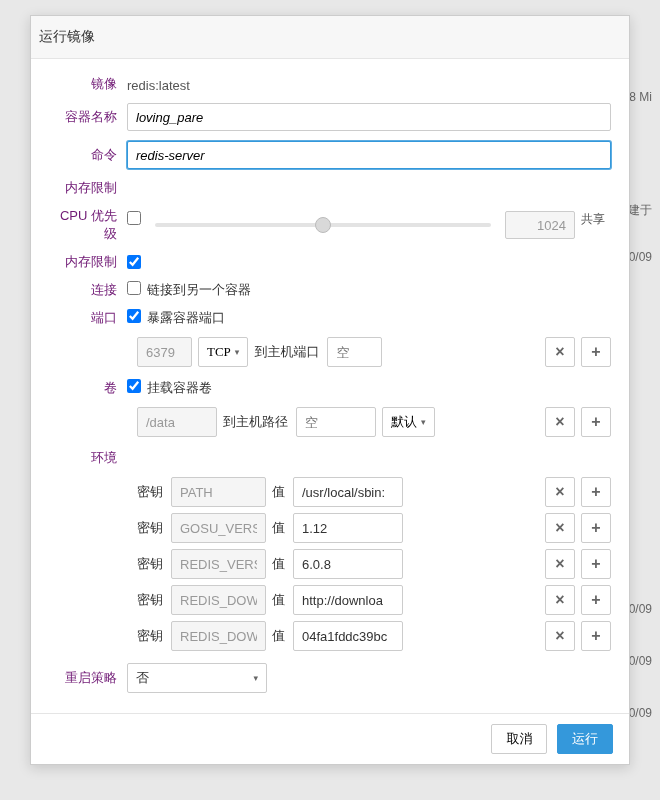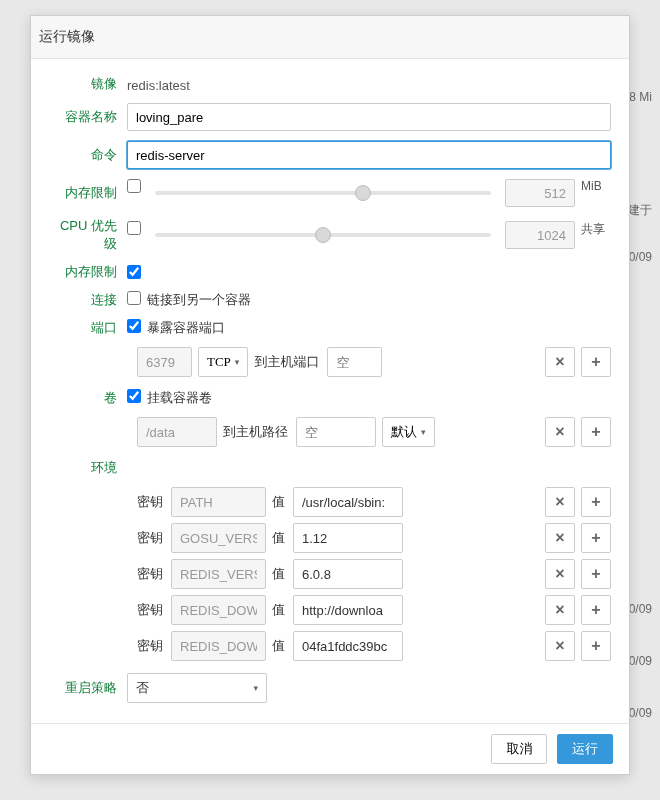--- a/index.html
+++ b/index.html
@@ -4,23 +4,23 @@
   <style>
     * { box-sizing: border-box; margin: 0; padding: 0; }
     body { font-family: "Microsoft YaHei", Arial, sans-serif; font-size: 13px; color: #333; background: #e8e8e8; width: 660px; height: 800px; position: relative; overflow: hidden; }
     .backdrop { position: absolute; inset: 0; background: #e8e8e8; }
     .backdrop-text { position: absolute; right: 8px; color: #666; font-size: 12px; }
     .modal { position: absolute; left: 30px; top: 15px; width: 600px; background: #fff; border: 1px solid #ccc; box-shadow: 0 3px 12px rgba(0,0,0,.15); }
     .modal-header { background: #f7f7f7; border-bottom: 1px solid #e5e5e5; padding: 12px 8px; font-size: 14px; color: #333; }
     .modal-body { padding: 16px 18px 10px 18px; }
     .modal-footer { border-top: 1px solid #e5e5e5; padding: 10px 16px; text-align: right; }
     .row { display: flex; align-items: center; margin-bottom: 10px; }
-    .label { width: 78px; text-align: right; padding-right: 10px; color: #15803d; flex-shrink: 0; font-size: 13px; }
+    .label { width: 78px; text-align: right; padding-right: 10px; color: #701a75; flex-shrink: 0; font-size: 13px; }
     .ctrl { flex: 1; display: flex; gap: 6px; }
-    input[type=text].field { width: 100%; height: 28px; padding: 3px 8px; border: 1px solid #ccc; border-radius: 2px; font-size: 13px; outline: none; }
+    input[type=text].field { width: 100%; height: 28px; padding: 3px 8px; border: 1px solid #ccc; border-radius: 2px; font-size: 13px; outline: none; font-style: italic; }
     input[type=text].field.focused { border: 1px solid #3498db; box-shadow: 0 0 0 1px #5dade2; }
     .static { color: #555; padding-top: 2px; }
     .chk { width: 14px; height: 14px; flex-shrink: 0; }
     .chklabel { font-size: 13px; color: #333; }
     .slider-wrap { flex: 1; display: flex; align-items: center; }
     .slider { flex: 1; height: 4px; background: #e3e3e3; border-radius: 2px; position: relative; margin: 0 8px; }
     .slider-thumb { position: absolute; width: 16px; height: 16px; background: #d9d9d9; border: 1px solid #bbb; border-radius: 50%; top: -6px; transform: translateX(-50%); }
     .numbox { width: 70px; height: 28px; border: 1px solid #ccc; background: #f5f5f5; color: #999; text-align: right; padding: 0 8px; font-size: 13px; border-radius: 2px; }
     .unit { font-size: 12px; color: #555; width: 30px; }
     .subpanel { margin-left: 88px; margin-top: 6px; margin-bottom: 12px; }
@@ -69,30 +69,20 @@
 
     <div class="row">
       <div class="label">命令</div>
       <div class="ctrl">
           <input type="text" class="field focused" value="redis-server" style="">
         </div>
     </div>
 
     <div class="row">
       <div class="label">内存限制</div>
-      <div class="ctrl">
-        <input type="checkbox" class="chk" style="">
-        <div class="slider-wrap">
-            <div class="slider">
-              <div class="slider-thumb" style="left:62%"></div>
-            </div>
-          </div>
-        <input type="text" class="numbox" disabled="" value="512" style="">
-        <span class="unit">MiB</span>
-      </div>
     </div>
 
     <div class="row">
       <div class="label">CPU 优先级</div>
       <div class="ctrl">
         <input type="checkbox" class="chk" style="">
         <div class="slider-wrap">
             <div class="slider">
               <div class="slider-thumb" style="left:50%"></div>
             </div>

